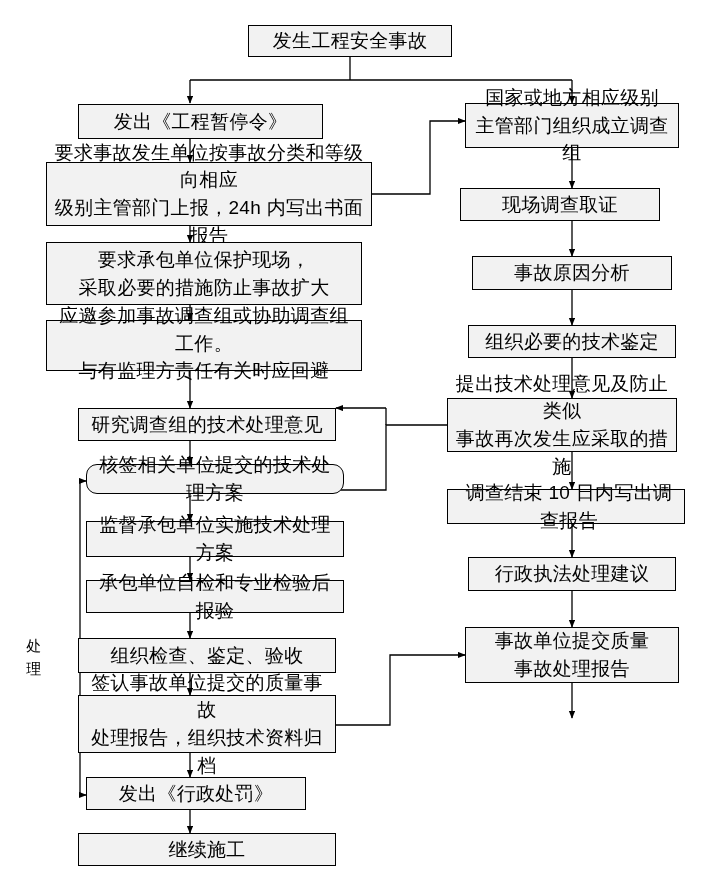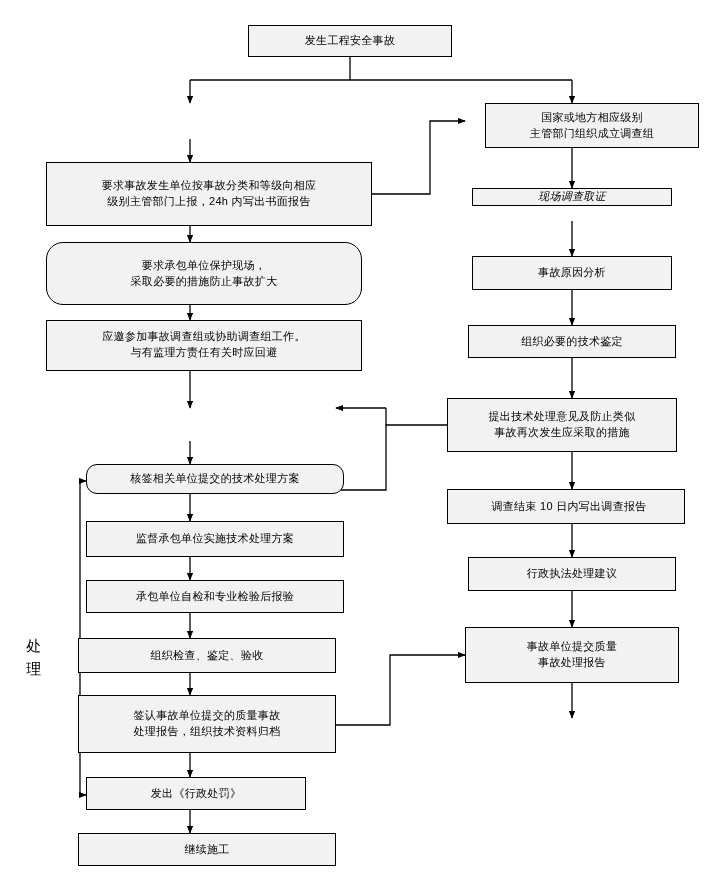--- a/index.html
+++ b/index.html
@@ -19,21 +19,21 @@
   }
   .node {
     position: absolute;
     box-sizing: border-box;
     border: 1px solid #000000;
     background: #f2f2f2;
     display: flex;
     align-items: center;
     justify-content: center;
     text-align: center;
-    font-size: 11px;
+    font-size: 19px;
     line-height: 1.45;
     color: #000000;
     padding: 2px 6px;
     letter-spacing: 0.3px;
   }
   .node .txt {
     display: block;
     width: 100%;
     white-space: pre-line;
   }
@@ -107,36 +107,42 @@
       <path d="M80,481 L86,481" marker-end="url(#arrow)"></path>
       <path d="M80,795 L86,795" marker-end="url(#arrow)"></path>
       <path d="M88,725 L80,725"></path>
     </g>
   </svg>
 
   <div class="node" style="left:248px; top:25px; width:204px; height:32px;">
     <span class="txt">发生工程安全事故</span>
   </div>
 
+  <div class="node" style="left:78px; top:104px; width:245px; height:35px;">
+    <span class="txt">发出《工程暂停令》</span>
+  </div>
 
   <div class="node" style="left:46px; top:162px; width:326px; height:64px;">
     <span class="txt">要求事故发生单位按事故分类和等级向相应
 级别主管部门上报，24h 内写出书面报告</span>
   </div>
 
-  <div class="node" style="left:46px; top:242px; width:316px; height:63px;border-radius:17px;">
+  <div class="node" style="left:46px; top:242px; width:316px; height:63px;">
     <span class="txt">要求承包单位保护现场，
 采取必要的措施防止事故扩大</span>
   </div>
 
   <div class="node" style="left:46px; top:320px; width:316px; height:51px;font-family:Liberation Mono, monospace;">
     <span class="txt">应邀参加事故调查组或协助调查组工作。
 与有监理方责任有关时应回避</span>
   </div>
 
+  <div class="node" style="left:78px; top:408px; width:258px; height:33px;">
+    <span class="txt">研究调查组的技术处理意见</span>
+  </div>
 
   <div class="node" style="left:86px; top:464px; width:258px; height:30px;border-radius:11px;">
     <span class="txt">核签相关单位提交的技术处理方案</span>
   </div>
 
   <div class="node" style="left:86px; top:521px; width:258px; height:36px;">
     <span class="txt">监督承包单位实施技术处理方案</span>
   </div>
 
   <div class="node" style="left:86px; top:580px; width:258px; height:33px;">
@@ -153,26 +159,26 @@
   </div>
 
   <div class="node" style="left:86px; top:777px; width:220px; height:33px;">
     <span class="txt">发出《行政处罚》</span>
   </div>
 
   <div class="node" style="left:78px; top:833px; width:258px; height:33px;">
     <span class="txt">继续施工</span>
   </div>
 
-  <div class="node" style="left:485px; top:103px; width:214px; height:45px;text-align:center;">
+  <div class="node" style="left:465px; top:103px; width:214px; height:45px;text-align:center;">
     <span class="txt">国家或地方相应级别
 主管部门组织成立调查组</span>
   </div>
 
-  <div class="node" style="left:472px; top:188px; width:200px; height:18px;font-style:italic;">
+  <div class="node" style="left:460px; top:188px; width:200px; height:33px;">
     <span class="txt">现场调查取证</span>
   </div>
 
   <div class="node" style="left:472px; top:256px; width:200px; height:34px;">
     <span class="txt">事故原因分析</span>
   </div>
 
   <div class="node" style="left:468px; top:325px; width:208px; height:33px;">
     <span class="txt">组织必要的技术鉴定</span>
   </div>

